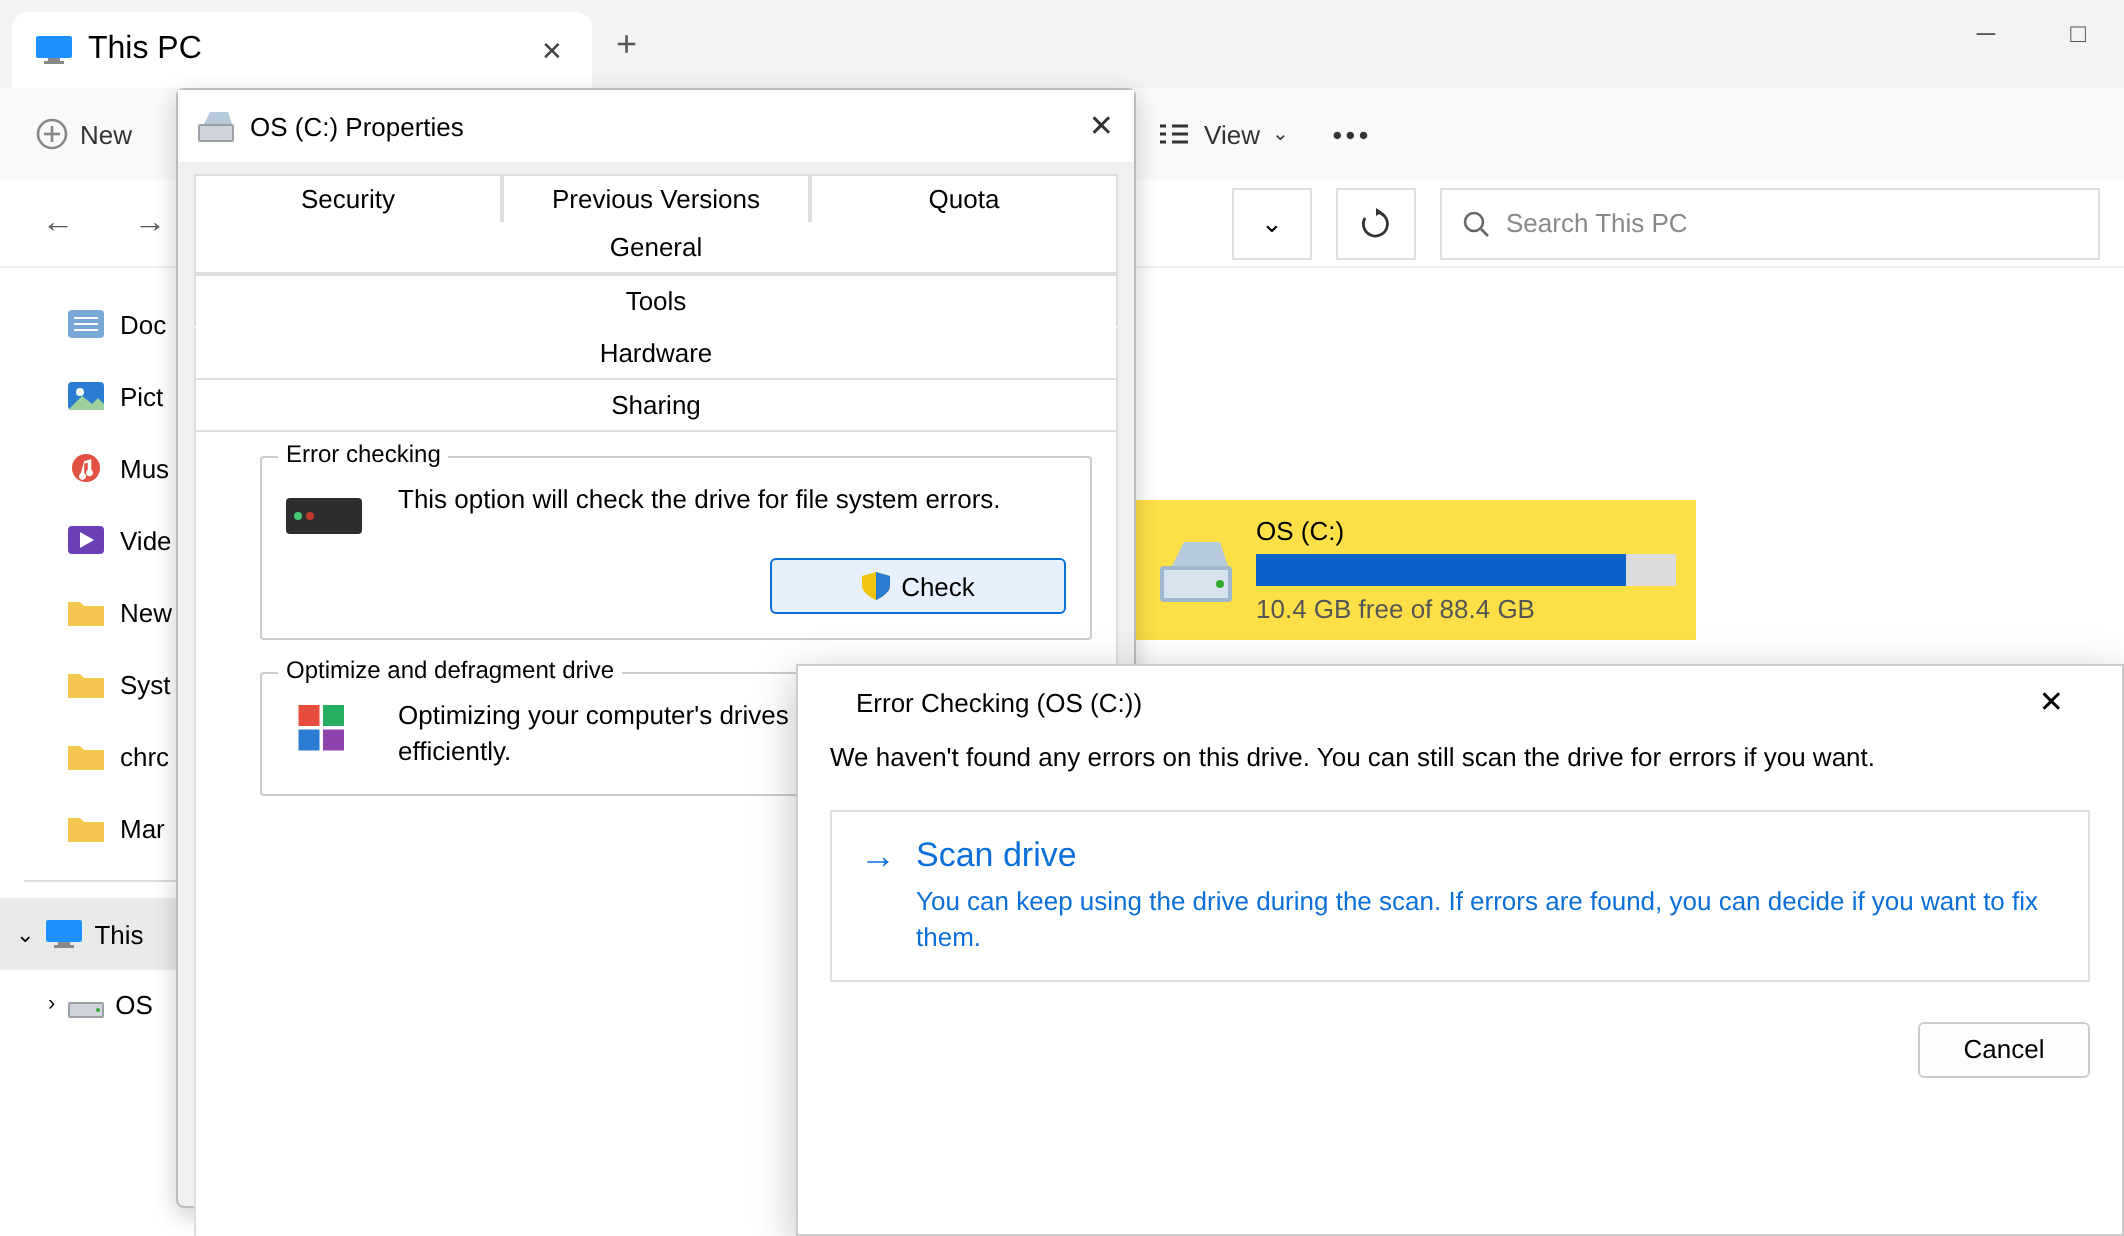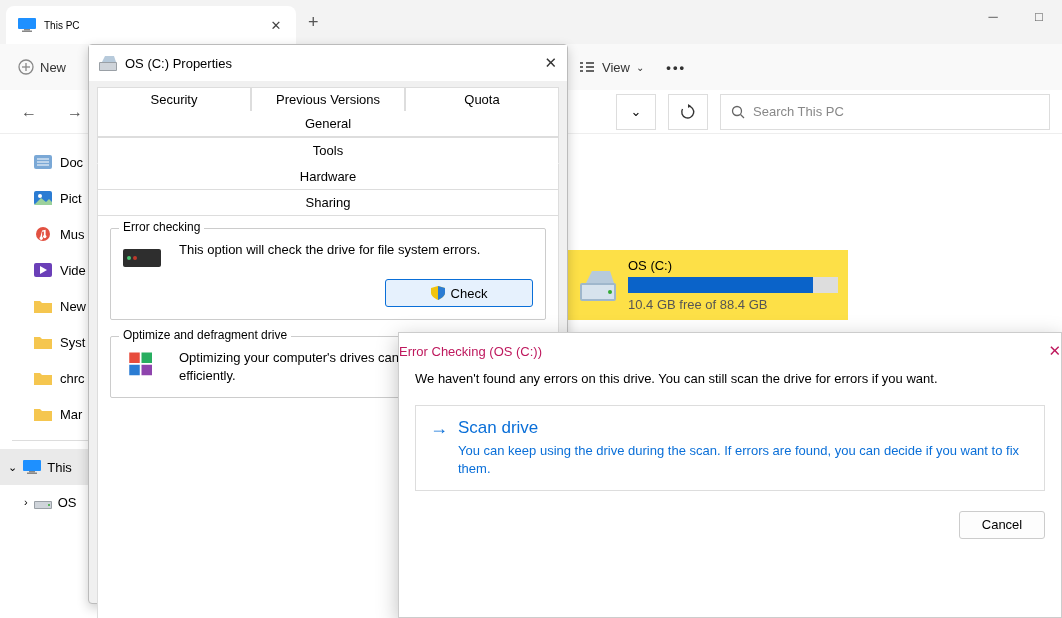--- a/index.html
+++ b/index.html
@@ -3,21 +3,21 @@
 <meta charset="utf-8">
 <style>
 *{box-sizing:border-box;margin:0;padding:0;font-family:"Segoe UI",Arial,sans-serif;font-size:13px;}
 body{width:1062px;height:618px;overflow:hidden;background:#f3f3f3;position:relative;color:#000;}
 
 
 .explorer{position:absolute;inset:0;background:#fff;}
 .tabbar{height:44px;background:#f3f3f3;display:flex;align-items:flex-end;}
 .tab{width:290px;height:38px;background:#fff;border-radius:8px 8px 0 0;display:flex;align-items:center;padding:0 12px;margin-left:6px;}
 .tab .pc-icon{width:18px;height:14px;margin-right:8px;}
-.tab .label{font-size:10px;flex:1;}
+.tab .label{font-size:16px;flex:1;}
 .tab .close{width:16px;text-align:center;color:#444;}
 .newtab{margin-left:12px;font-size:18px;color:#555;align-self:center;}
 .wincontrols{position:absolute;right:0;top:0;display:flex;}
 .wincontrols div{width:46px;height:32px;display:flex;align-items:center;justify-content:center;color:#555;}
 .toolbar{background:#f9f9f9;height:46px;display:flex;align-items:center;padding:0 18px;gap:22px;}
 .toolbar .tbitem{display:flex;align-items:center;gap:6px;color:#333;}
 .toolbar .dots{letter-spacing:2px;font-weight:bold;}
 .addrrow{height:44px;display:flex;align-items:center;padding:0 12px;gap:12px;border-bottom:1px solid #eee;}
 .navarrow{width:34px;text-align:center;font-size:16px;color:#555;}
 .drop{width:40px;height:36px;border:1px solid #ddd;display:flex;align-items:center;justify-content:center;}
@@ -45,31 +45,31 @@
 .propstitle .driveic{width:18px;height:16px;margin-right:8px;}
 .propstitle .label{flex:1;}
 .propstitle .x{font-size:15px;color:#333;}
 .tabs1{display:flex;background:#fff;margin-top:6px;justify-content:flex-end;}
 .tabs1 div{flex:1;text-align:center;padding:4px 0;border:1px solid #ddd;border-bottom:none;}
 .tabs2{display:flex;background:#fff;flex-direction:column;}
 .tabs2 div{flex:1;text-align:center;padding:5px 0;border:1px solid #ddd;}
 .tabs2 .active{border-bottom:1px solid #fff;background:#fff;}
 .tabs2 div:not(.active){border-top:none;}
 .toolspanel{background:#fff;border:1px solid #ddd;border-top:none;margin:0;padding:12px;height:480px;}
-.group{border:1px solid #ccc;border-radius:2px;padding:12px;margin-bottom:16px;position:relative;}
+.group{border:1px solid #ccc;border-radius:2px;padding:12px;margin-bottom:16px;position:relative;margin-left:20px;}
 .group .gtitle{position:absolute;top:-9px;left:8px;background:#fff;padding:0 4px;font-size:12px;}
 .grouprow{display:flex;gap:12px;}
 .gicon{width:44px;height:28px;}
 .gtext{flex:1;line-height:1.4;}
 .checkbtn{margin-left:auto;margin-top:10px;width:148px;height:28px;border:1px solid #0a6fd8;background:#e6f1fd;border-radius:3px;display:flex;align-items:center;justify-content:center;gap:6px;}
 .shield{width:14px;height:14px;}
 
 
 .errdlg{position:absolute;left:398px;top:332px;width:664px;height:286px;background:#fff;border:1px solid #ccc;box-shadow:0 6px 20px rgba(0,0,0,.25);}
-.errhead{height:36px;display:flex;align-items:center;padding:0 0;color:#be185d;}
+.errhead{height:36px;display:flex;align-items:center;padding:0 29px;color:#000000;}
 .errhead .x{margin-left:auto;font-size:15px;}
 .errh1{color:#0a4a9a;font-size:20px;padding:6px 16px 10px;font-weight:400;}
 .errp{padding:0 16px 16px;line-height:1.5;}
 .scanbox{margin:0 16px;border:1px solid #ddd;padding:12px 14px;}
 .scanrow{display:flex;gap:10px;align-items:flex-start;}
 .scanlabel{color:#0a6fd8;font-size:17px;}
 .scandesc{color:#0a6fd8;margin-top:4px;line-height:1.4;}
 .cancelrow{display:flex;justify-content:flex-end;padding:20px 16px 0;}
 .cancelbtn{width:86px;height:28px;border:1px solid #ccc;background:#fdfdfd;border-radius:3px;display:flex;align-items:center;justify-content:center;}
 

